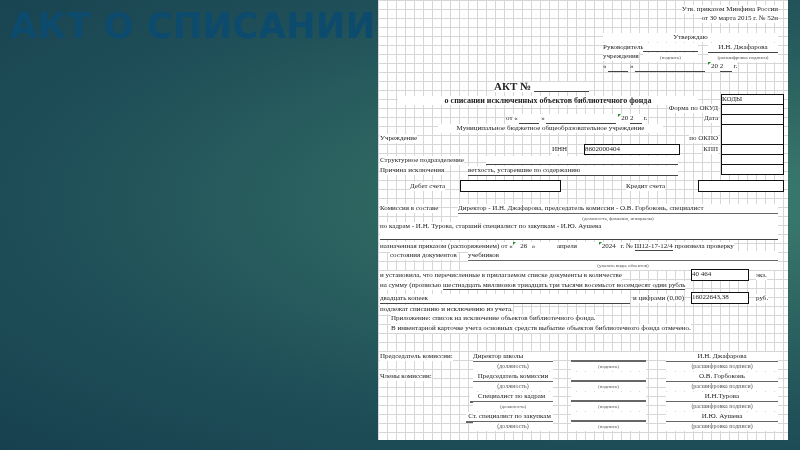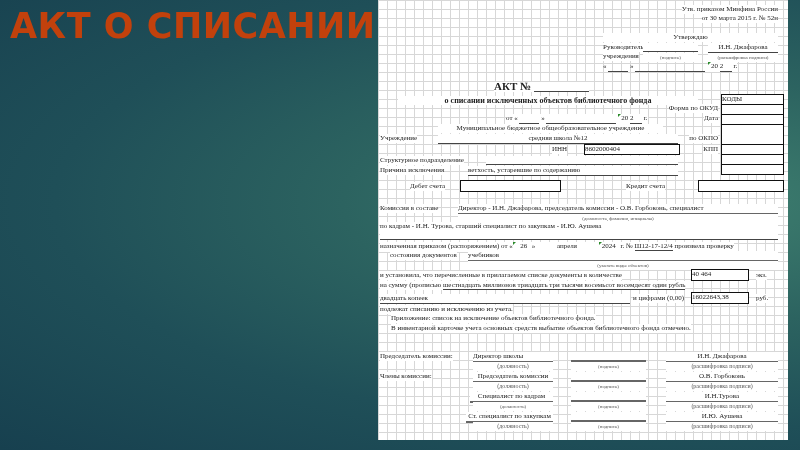--- a/index.html
+++ b/index.html
@@ -4,21 +4,21 @@
 <style>
   html, body { margin:0; padding:0; }
   body {
     width:800px; height:450px; overflow:hidden; position:relative;
     background: radial-gradient(ellipse at 85% 45%, #3f8070 0%, #2c6360 35%, #1f4f58 65%, #17404f 100%);
     font-family: "Liberation Serif", serif;
   }
   .slide-title {
     position:absolute; left:10px; top:6px;
     font-family: "DejaVu Sans", sans-serif; font-weight:bold;
-    font-size:35px; color:#c2410c; letter-spacing:0.5px;
+    font-size:35px; color:#0c4a6e; letter-spacing:0.5px;
   }
   .sheet {
     position:absolute; left:378px; top:0; width:410px; height:440px;
     background-color:#fff;
     background-image:
       linear-gradient(to right, #d7d7d7 1px, transparent 1px),
       linear-gradient(to bottom, #d7d7d7 1px, transparent 1px);
     background-size: 9px 9px;
     overflow:hidden;
     font-size:7px; color:#222;
@@ -84,21 +84,20 @@
     <span>»</span>
     <span class="ul" style="display:inline-block; width:70px;">&nbsp;</span>
     <span class="mark"></span><span>20</span>
     <span class="ul" style="display:inline-block; width:12px;">2</span>
     <span>г.</span>
   </div>
   <div class="abs r" style="right:70px; top:114px;">Дата</div>
 
   <div class="abs c" style="left:60px; width:225px; top:124px;">Муниципальное бюджетное общеобразовательное учреждение</div>
   <div class="abs" style="left:2px; top:134px;">Учреждение</div>
-  <div class="abs c ul" style="left:60px; width:240px; top:134px;">средняя школа №12</div>
   <div class="abs r" style="right:70px; top:134px;">по ОКПО</div>
 
   <div class="abs" style="left:174px; top:145px;">ИНН</div>
   <div class="box" style="left:206px; top:144px; width:94px; height:9px;">8602000404</div>
   <div class="abs r" style="right:70px; top:145px;">КПП</div>
 
   <div class="abs" style="left:2px; top:156px;">Структурное подразделение</div>
   <div class="abs ul" style="left:108px; width:192px; top:156px; height:8px;"></div>
   <div class="abs" style="left:2px; top:166px;">Причина исключения</div>
   <div class="abs ul" style="left:90px; width:210px; top:166px;">ветхость, устаревшие по содержанию</div>

